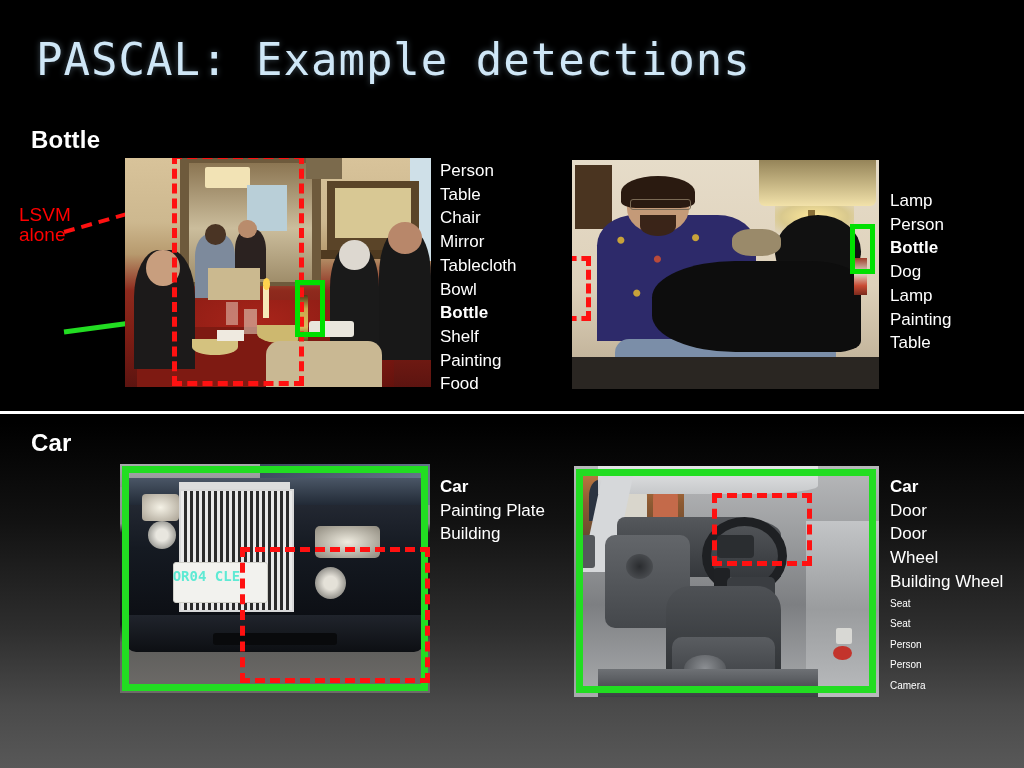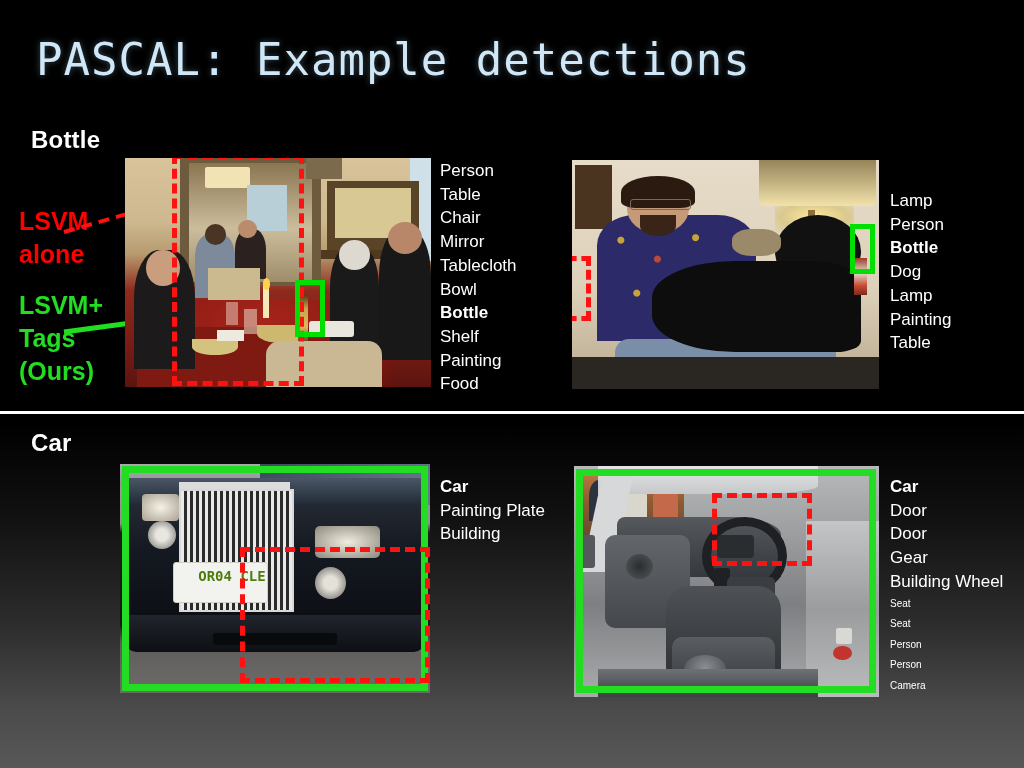--- a/index.html
+++ b/index.html
@@ -48,23 +48,23 @@
     left: 0px;
     top: 411px;
     width: 1024px;
     height: 3px;
     background: #ffffff;
   }
 
   
   .legend {
     position: absolute;
-    font-size: 25px;
-    font-weight: bold;
-    line-height: 33px;
+    font-size: 19px;
+    font-weight: normal;
+    line-height: 20px;
     white-space: pre-line;
   }
   #legend-lsvm {
     left: 19px;
     top: 205px;
     color: #ff0000;
   }
   #legend-ours {
     left: 19px;
     top: 289px;
@@ -200,22 +200,22 @@
   .rr { position: absolute; }
   .rr-body { left:2%; top: 8%; width: 96%; height: 64%; background: linear-gradient(to bottom,#2a2f3a 0%, #151a22 45%, #0b0d12 100%); border-radius: 6px 10px 4px 4px; }
   .rr-hood { left: 2%; top: 6%; width: 96%; height: 12%; background: linear-gradient(to bottom,#4a5666,#222a36); }
   .rr-grille { left: 19%; top: 11%; width: 36%; height: 52%; background: repeating-linear-gradient(to right,#e9e9e9 0 3px, #2b2b2b 3px 6px); border: 2px solid #d8d8d8; }
   .rr-grilletop { left: 19%; top: 8%; width: 36%; height: 4%; background:#dcdcdc; }
   .rr-hl-left { left: 7%; top: 13%; width: 12%; height: 12%; background: radial-gradient(ellipse,#f5f2e6,#a9a193); border-radius: 4px; }
   .rr-hl-right{ left: 63%; top: 27%; width: 21%; height: 14%; background: radial-gradient(ellipse,#efece0,#8d887c); border-radius: 5px; }
   .rr-fog-left{ left: 9%; top: 25%; width: 9%; height: 12%; background: radial-gradient(circle,#e8e6df 30%, #6a6a66); border-radius: 50%; }
   .rr-fog-right{left: 63%; top: 45%; width: 10%; height: 14%; background: radial-gradient(circle,#e4e1d8 30%, #5d5c58); border-radius: 50%; }
   .rr-plate { left: 17%; top: 43%; width: 30%; height: 17%; background:#f2f2ee; border-radius: 3px; border: 1px solid #cfcfc8; }
-  .rr-platetext { position:absolute; left: 17%; top: 45.5%; width: 30%; text-align:right;
-    font-family: "DejaVu Sans Mono", monospace; font-weight: bold; font-size: 14px; color:#4d7c0f; letter-spacing: 0px; }
+  .rr-platetext { position:absolute; left: 17%; top: 45.5%; width: 30%; text-align:left;
+    font-family: "DejaVu Sans Mono", monospace; font-weight: bold; font-size: 14px; color:#5eead4; letter-spacing: 0px; }
   .rr-bumper{ left: 2%; top: 66%; width: 96%; height: 16%; background: linear-gradient(to bottom,#20242c,#0d0f13); border-radius: 0 0 10px 10px; }
   .rr-vent  { left: 30%; top: 74%; width: 40%; height: 5%; background:#090a0c; border-radius: 3px; }
   .rr-sky   { left: 0%; top: 0%; width: 100%; height: 10%; background: linear-gradient(to bottom,#a8aaac,#8f9193); }
   .rr-winds { left: 45%; top: 0%; width: 55%; height: 18%; background: linear-gradient(120deg,#3c4a5e,#6a7a8e); }
 
   
   .ci-bg { position: absolute; inset: 0; background: linear-gradient(to bottom,#b8b9bb 0%, #9b9d9f 30%, #7d7f82 60%, #a9abad 100%); }
   .ci { position: absolute; }
   .ci-crowd { left: 2%; top: 2%; width: 34%; height: 28%; background: linear-gradient(to bottom,#c07a42,#8d5a32 50%,#6a4a30); }
   .ci-crowd-p1 { left: 5%; top: 6%; width: 8%; height: 18%; background:#2b3340; border-radius: 40% 40% 0 0; }
@@ -243,23 +243,20 @@
 <body>
 
 <div id="slide">
 
   <div id="slide-title">PASCAL: Example detections</div>
 
   <div id="hdr-bottle" class="section-header">Bottle</div>
 
   <div id="legend-lsvm" class="legend">LSVM
 alone</div>
-  <div id="legend-ours" class="legend">LSVM+
-Tags
-(Ours)</div>
 
   <svg id="arrow-red" class="arrow-svg" width="130" height="50" viewBox="0 0 130 50">
     <line x1="4" y1="42" x2="102" y2="14" stroke="#ff1111" stroke-width="4" stroke-dasharray="11 7"></line>
     <polygon points="116,9 96,7 99,21" fill="#ff1111"></polygon>
   </svg>
 
   <svg id="arrow-green" class="arrow-svg" width="250" height="60" viewBox="0 0 250 60">
     <line x1="4" y1="52" x2="228" y2="22" stroke="#22dd22" stroke-width="5"></line>
     <polygon points="244,19 222,13 224,29" fill="#22dd22"></polygon>
   </svg>
@@ -409,21 +406,21 @@
       <div class="ci ci-sticker2"></div>
     </div>
     <div class="box-green-thick" style="left:2px; top:3px; width:300px; height:224px;"></div>
     <div class="box-red" style="left:138px; top:27px; width:100px; height:73px;"></div>
   </div>
 
   <div id="tags-carint" class="taglist">
     <div class="tag bold">Car</div>
     <div class="tag">Door</div>
     <div class="tag">Door</div>
-    <div class="tag">Gear</div>
+    <div class="tag">Wheel</div>
     <div class="tag">Building Wheel</div>
     <div class="tag small">Seat</div>
     <div class="tag small">Seat</div>
     <div class="tag small">Person</div>
     <div class="tag small">Person</div>
     <div class="tag small">Camera</div>
   </div>
 
 </div>
 

